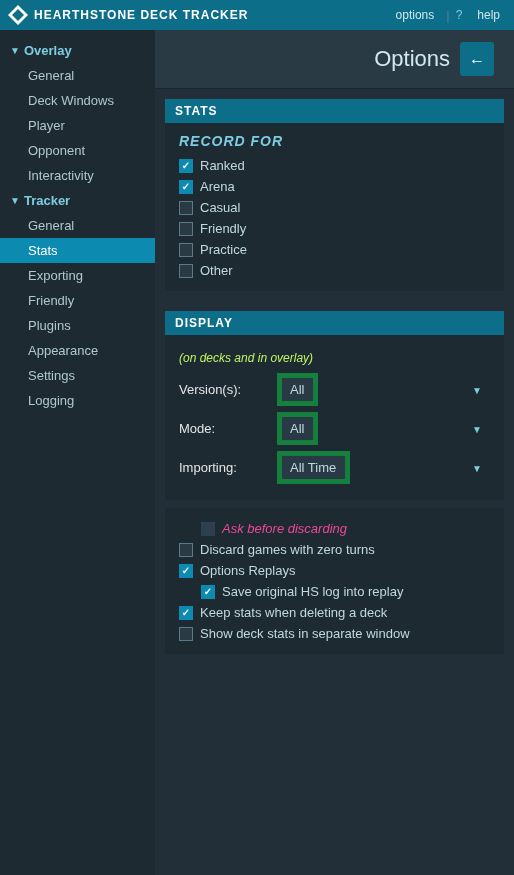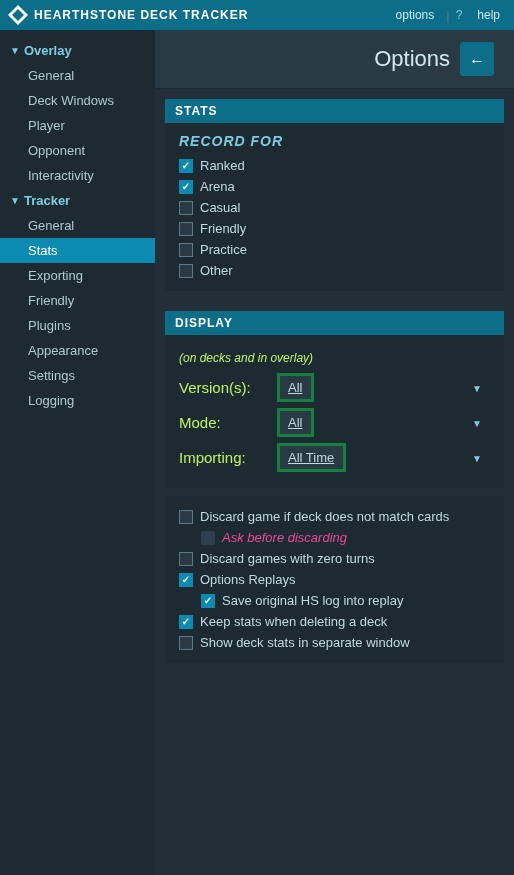--- a/index.html
+++ b/index.html
@@ -154,37 +154,36 @@
       padding: 6px 0 8px 0;
       font-style: italic;
     }
     .select-row {
       display: flex;
       align-items: center;
       margin-bottom: 6px;
       gap: 8px;
     }
     .select-label {
-      color: #bef264;
-      font-size: 15px;
+      color: #e5e5e5;
+      font-size: 13px;
       width: 90px;
       flex-shrink: 0;
     }
     .select-ctrl {
       flex: 1;
       background: #2a3a45;
-      border: 3px solid #15803d;
+      border: 5px solid #15803d;
       color: #c0d8e0;
       padding: 4px 8px;
       font-size: 13px;
       cursor: pointer;
       appearance: none;
       -webkit-appearance: none;
       position: relative;
-      text-decoration: underline;
     }
     .select-wrapper {
       flex: 1;
       position: relative;
     }
     .select-wrapper::after {
       content: '▼';
       position: absolute;
       right: 8px;
       top: 50%;
@@ -374,24 +373,20 @@
             <select class="select-ctrl">
               <option>All Time</option>
             </select>
           </div>
         </div>
       </div>
     </div>
 
     <div class="bottom-checks">
 
-      <div class="chk-wrapper">
-        <div class="chk"></div>
-        <span>Discard game if deck does not match cards</span>
-      </div>
 
       <div class="chk-wrapper checkbox-indented">
         <div class="chk disabled"></div>
         <span class="chk-label disabled">Ask before discarding</span>
       </div>
 
       <div class="chk-wrapper">
         <div class="chk"></div>
         <span>Discard games with zero turns</span>
       </div>

